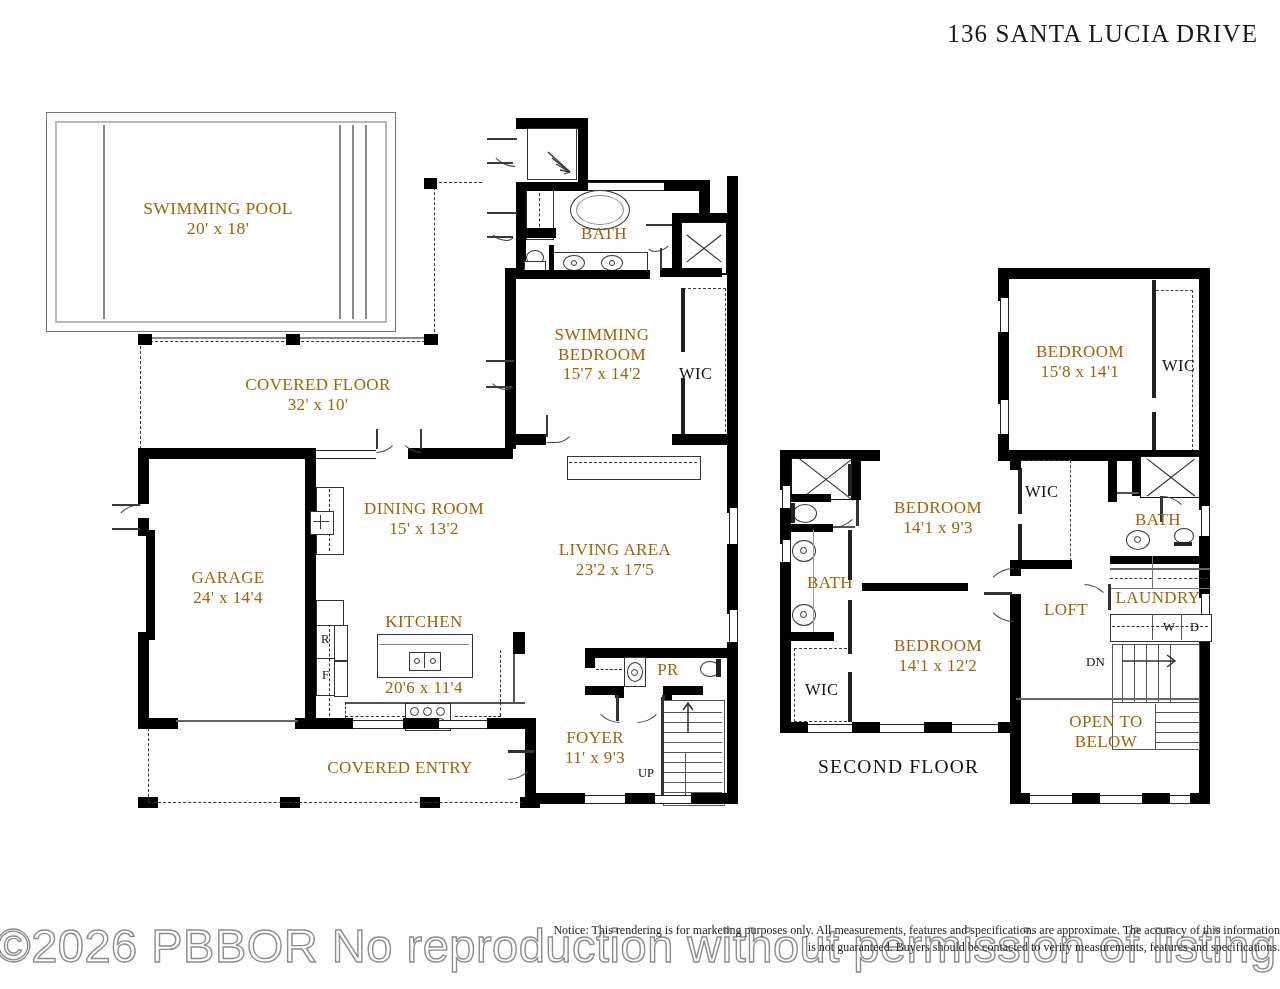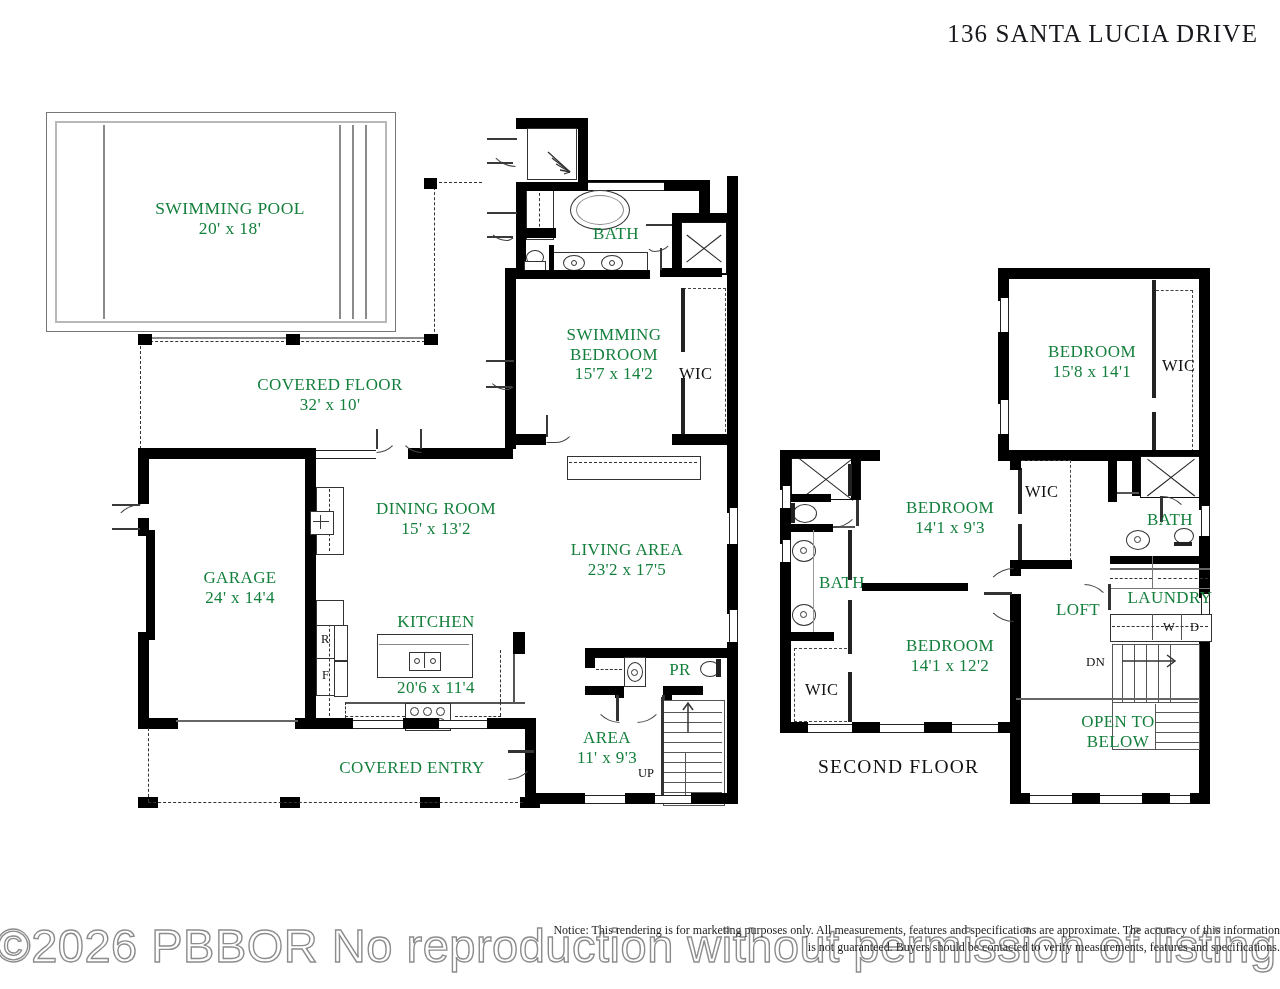--- a/index.html
+++ b/index.html
@@ -2,22 +2,22 @@
 <html><head>
 <meta charset="utf-8">
 <style>
   html,body{margin:0;padding:0;background:#ffffff;}
   body{width:1280px;height:989px;position:relative;overflow:hidden;
        font-family:"Liberation Serif","DejaVu Serif",serif;color:#111;}
 
   
   .abs{position:absolute;}
   .lbl{position:absolute;text-align:center;line-height:1.16;
-       font-family:"Liberation Serif",serif;color:#15803d;white-space:nowrap;
-       letter-spacing:.4px;margin-left:12px;}
+       font-family:"Liberation Serif",serif;color:#a16207;white-space:nowrap;
+       letter-spacing:.4px;}
   .lbl .nm{display:block;}
   .lbl .dim{display:block;}
 
   
   .w{position:absolute;background:#000;}
   
   .t{position:absolute;background:#3a3a3a;}
   .t2{position:absolute;background:#8a8a8a;}
   
   .dash-h{position:absolute;border-top:1.5px dashed #333;}
@@ -290,21 +290,21 @@
 <div class="fx-oval" style="left:700px;top:661px;width:18px;height:14px;"></div>
 <div class="t" style="left:716px;top:659px;width:5px;height:18px;background:#222;"></div>
 
 <div class="t" style="left:617px;top:697px;width:1.6px;height:0;"></div>
 <div class="swing" style="left:592px;top:695px;width:26px;height:26px;border-top-color:transparent;border-right-color:transparent;border-left-color:transparent;border-bottom-left-radius:0;border-bottom-right-radius:0;border-bottom:1.3px solid #444;border-radius:0 0 0 30px;"></div>
 <div class="t" style="left:616px;top:695px;width:3px;height:26px;background:#333;"></div>
 <div class="swing" style="left:637px;top:695px;width:26px;height:26px;border-top-color:transparent;border-left-color:transparent;border-right-color:transparent;border-radius:0 0 30px 0;"></div>
 <div class="t" style="left:662px;top:695px;width:3px;height:26px;background:#333;"></div>
 
 <div class="lbl" style="left:595px;top:728px;transform:translateX(-50%);font-size:17px;">
-  <span class="nm">AREA</span>
+  <span class="nm">FOYER</span>
   <span class="dim">11' x 9'3</span>
 </div>
 
 <div class="stair" style="left:663px;top:700px;width:60px;height:104px;"></div>
 <div class="tread" style="left:664px;top:712px;width:58px;height:1.2px;"></div>
 <div class="tread" style="left:664px;top:722px;width:58px;height:1.2px;"></div>
 <div class="tread" style="left:664px;top:732px;width:58px;height:1.2px;"></div>
 <div class="tread" style="left:664px;top:742px;width:58px;height:1.2px;"></div>
 <div class="tread" style="left:664px;top:752px;width:58px;height:1.2px;"></div>
 <div class="tread" style="left:664px;top:762px;width:58px;height:1.2px;"></div>

